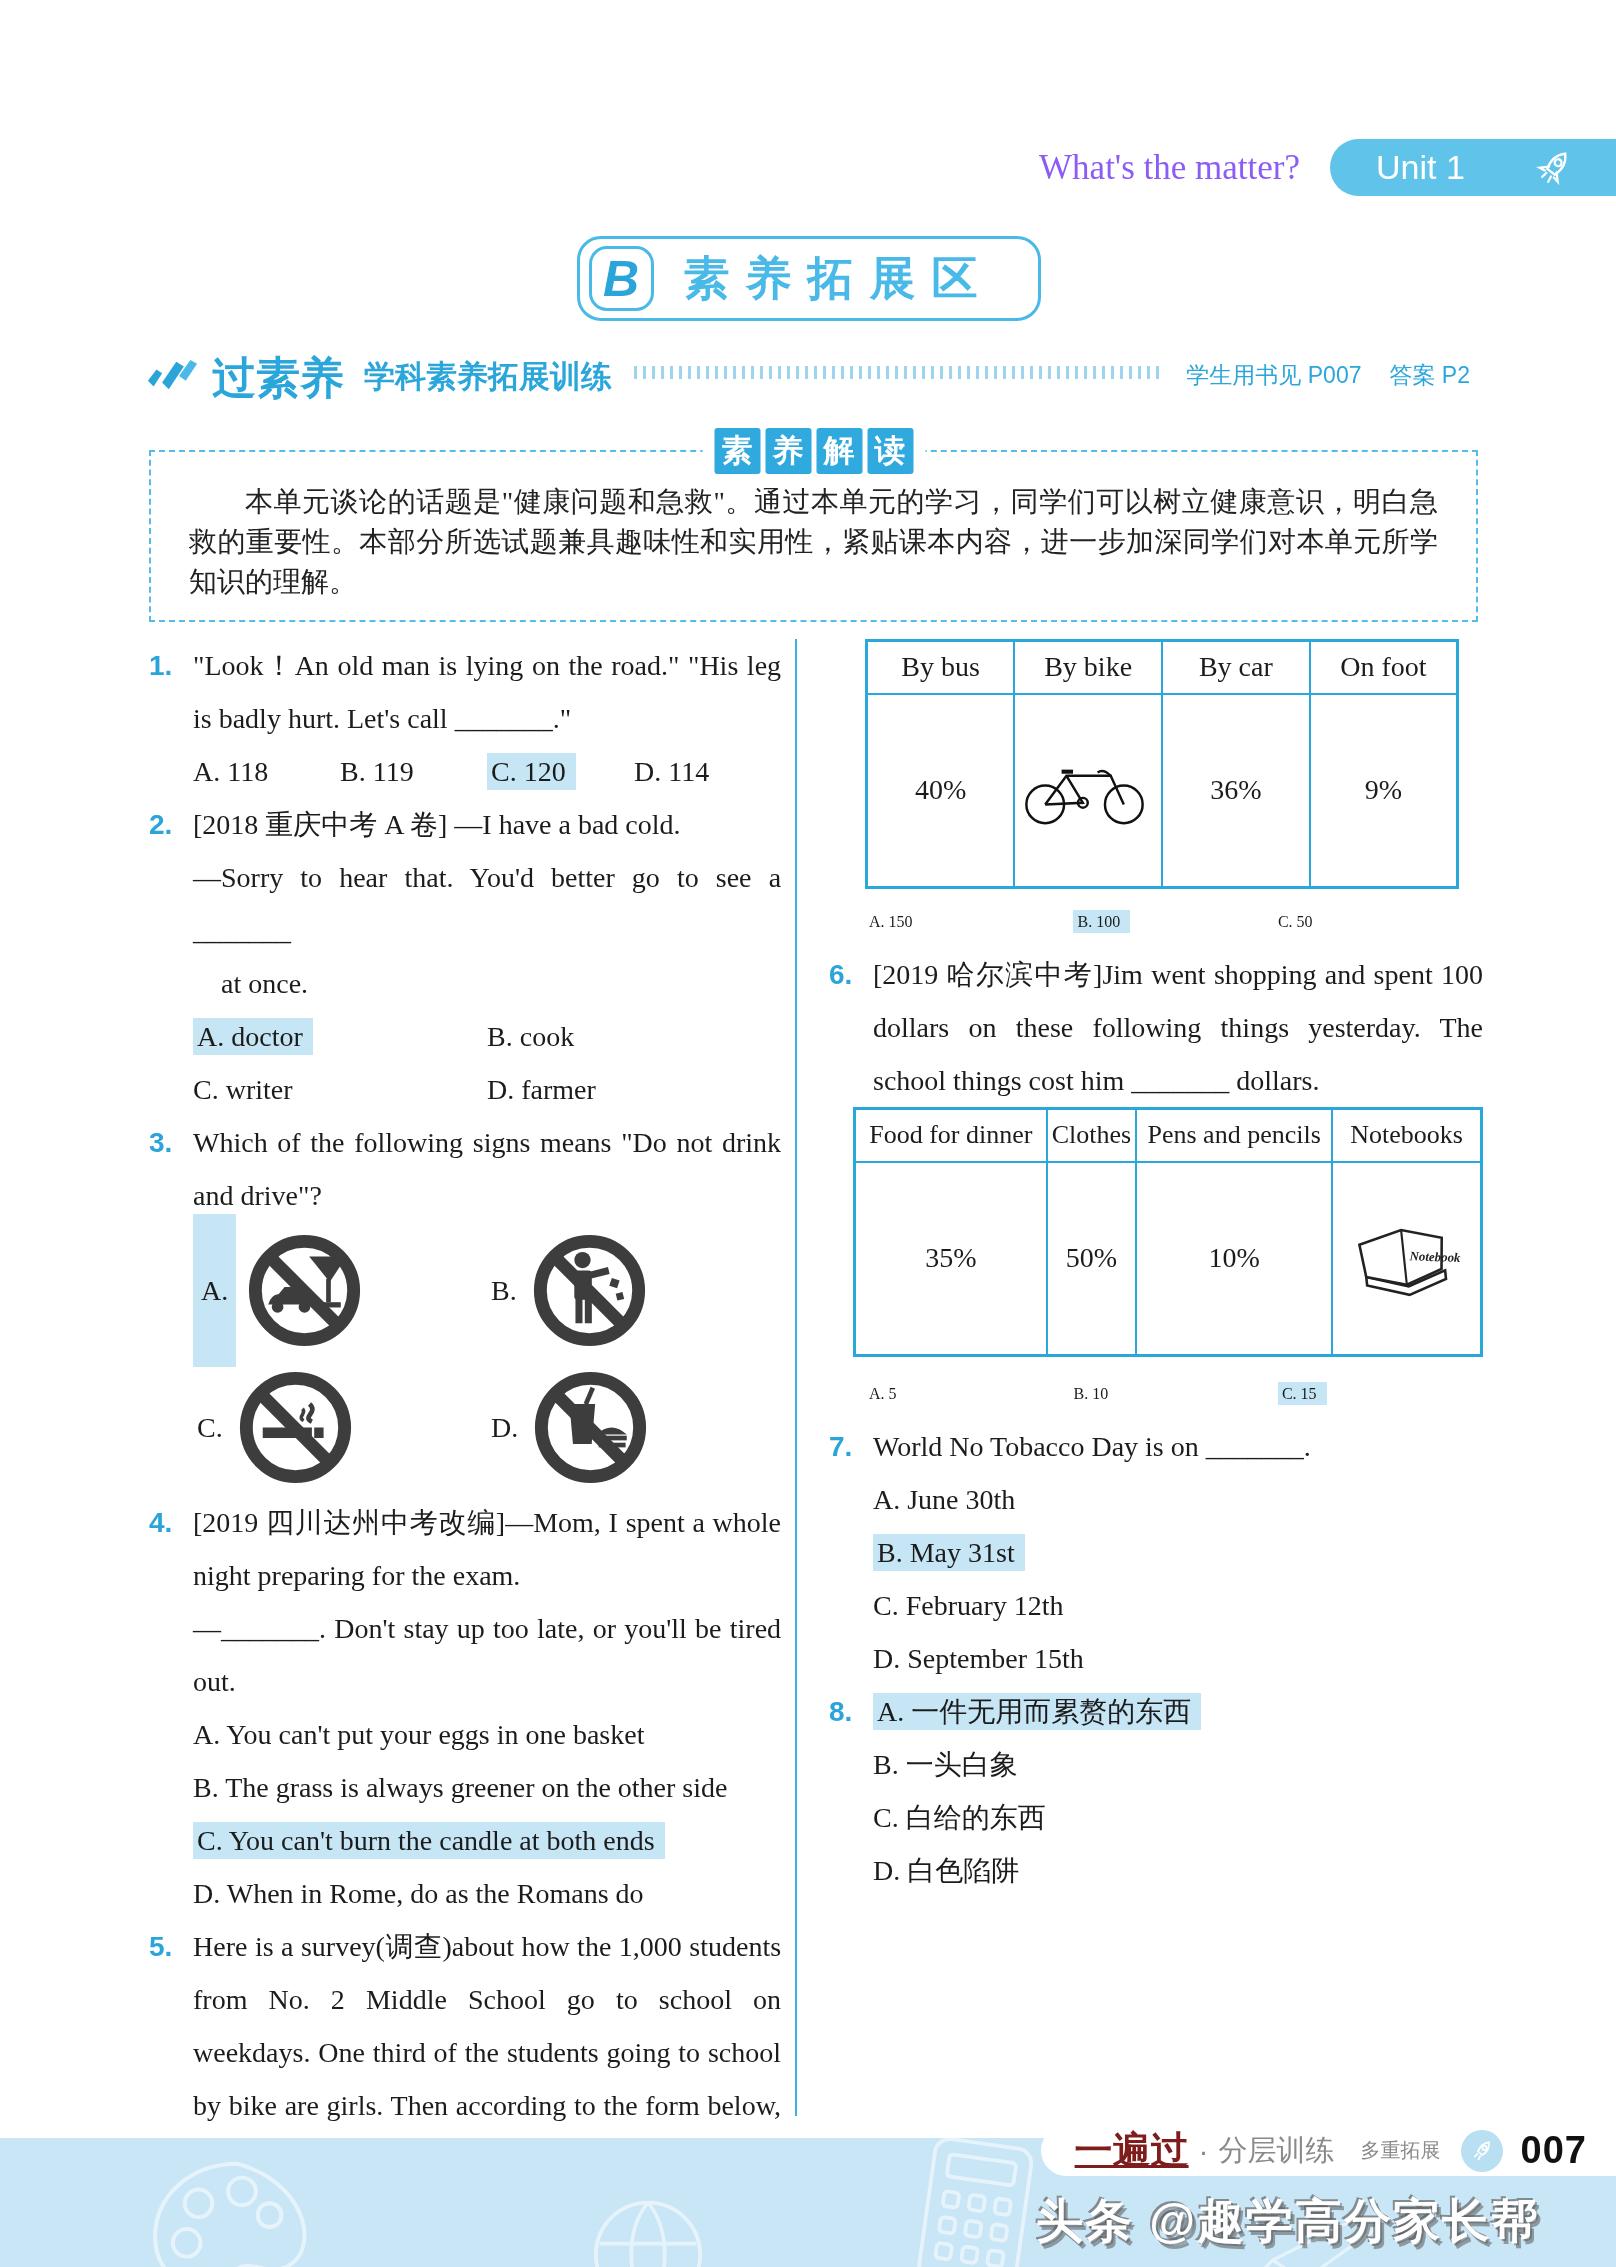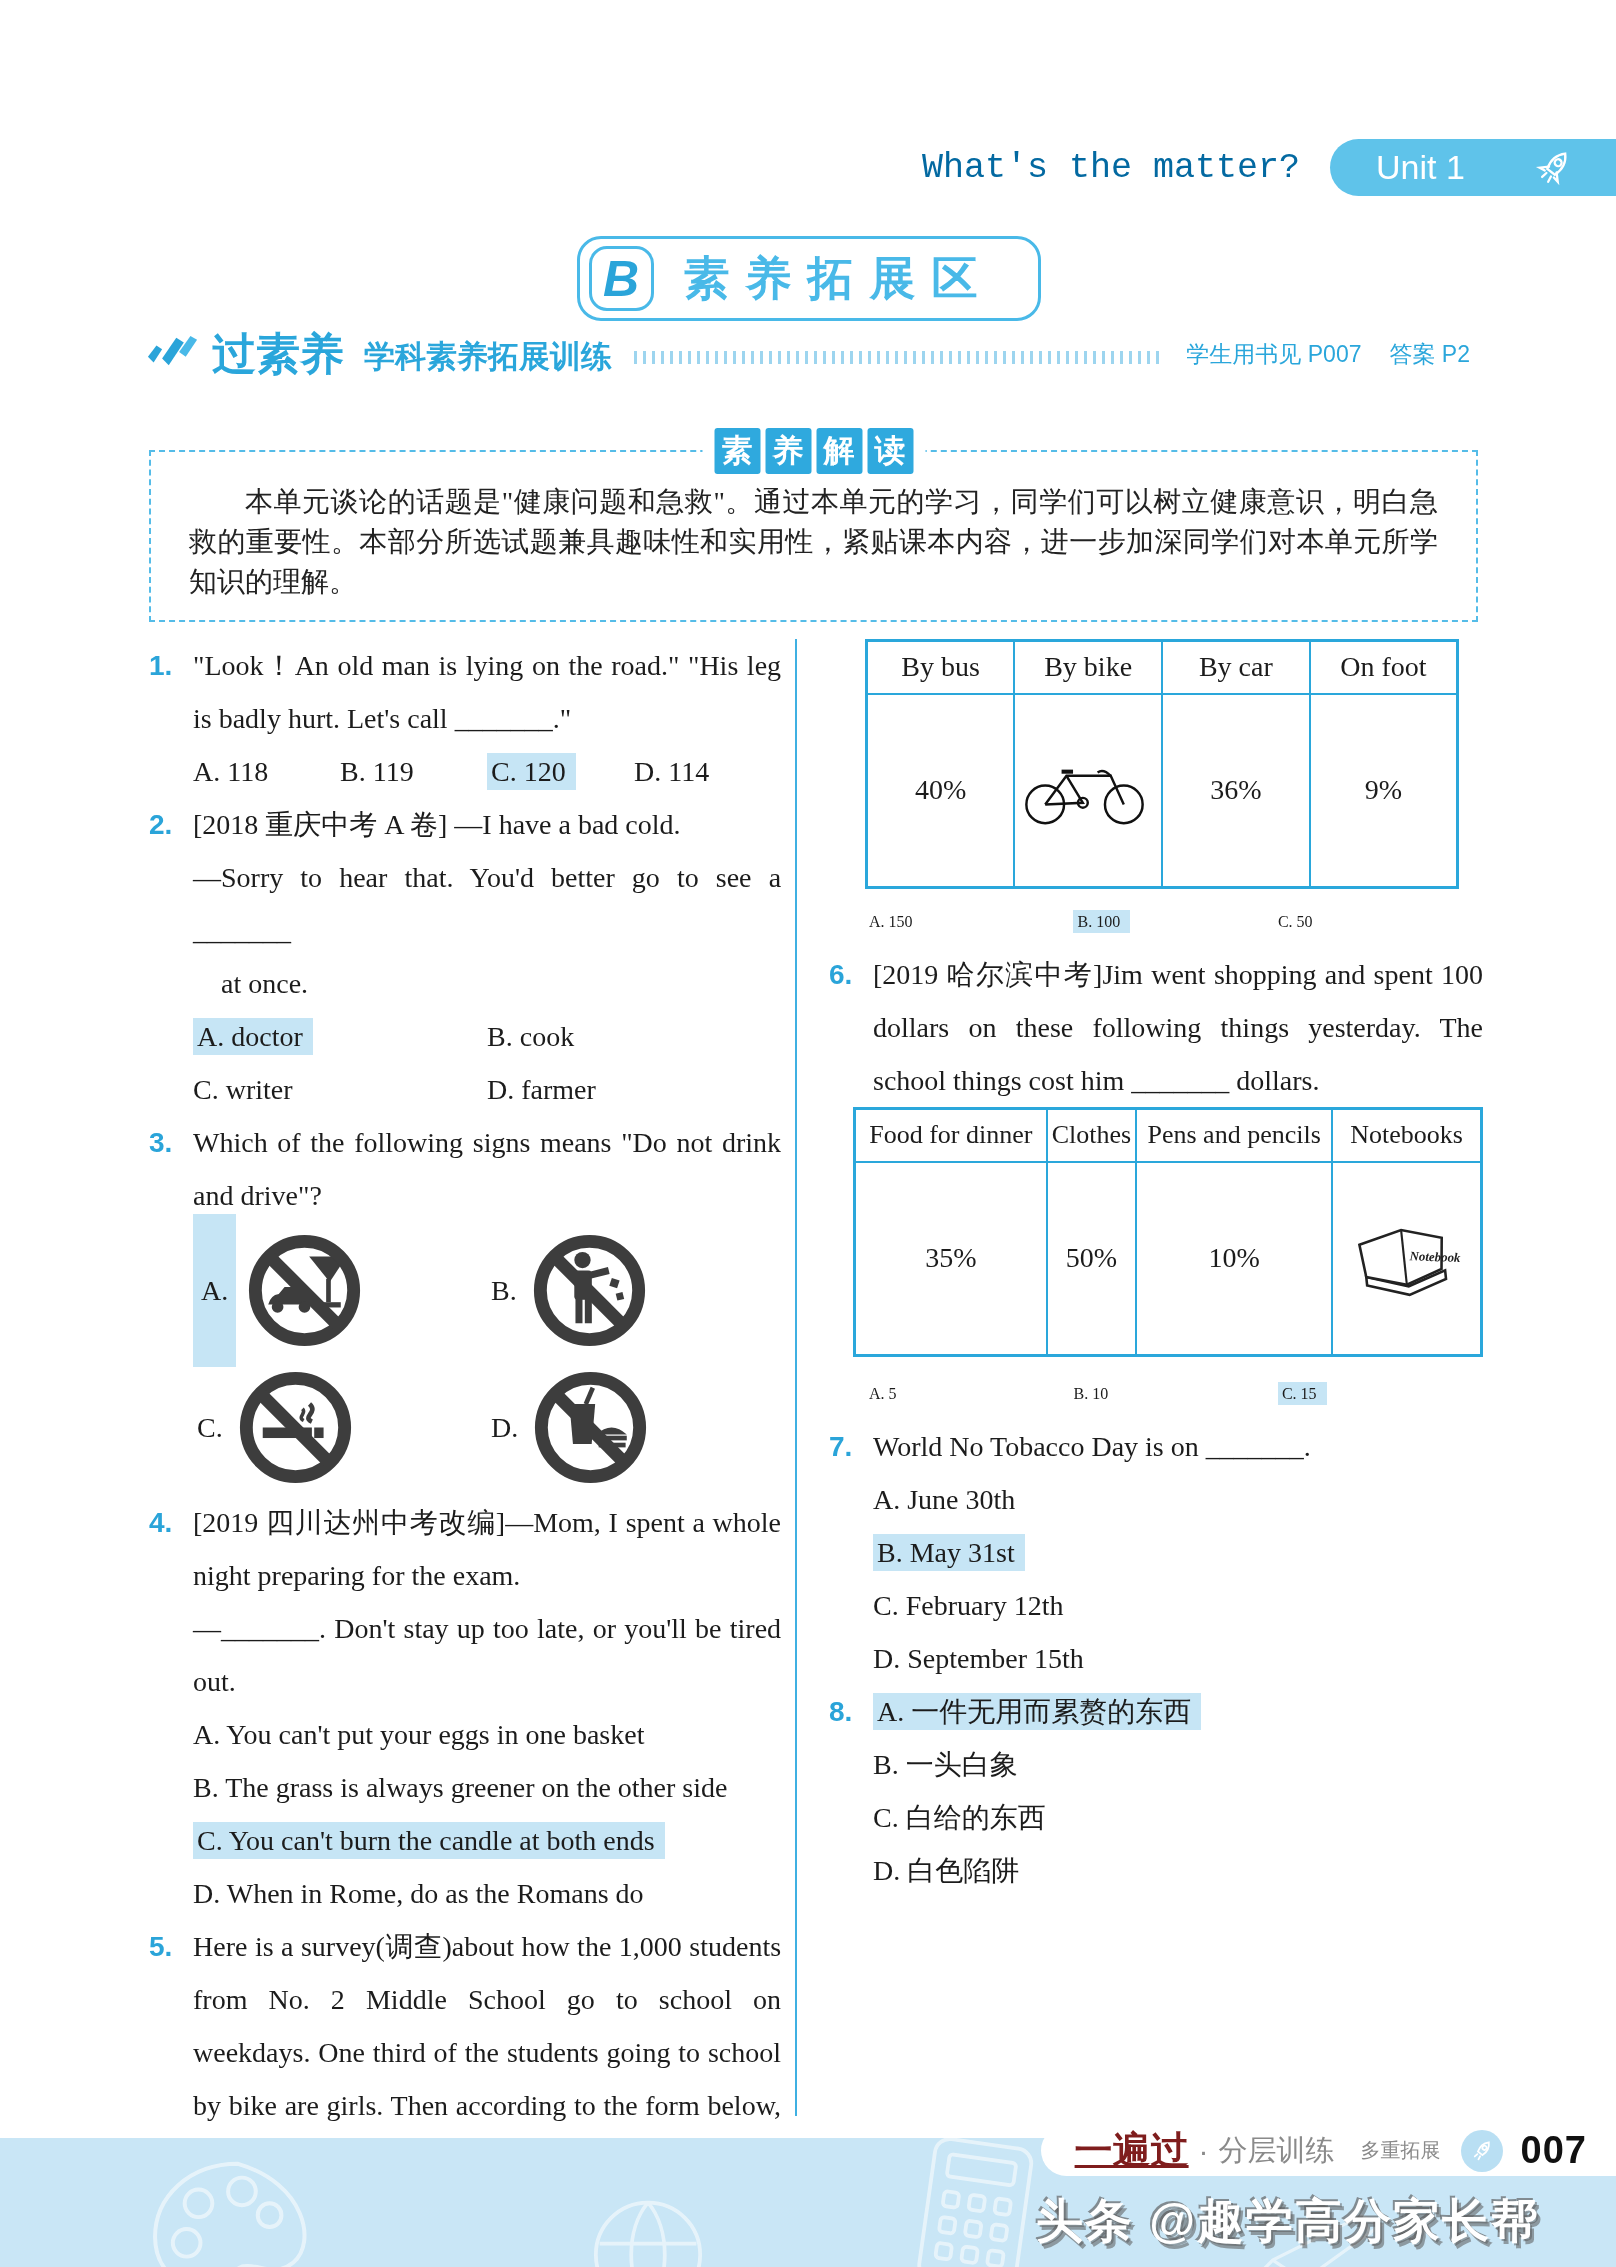--- a/index.html
+++ b/index.html
@@ -4,42 +4,42 @@
 <style>
   * { margin:0; padding:0; box-sizing:border-box; }
   html,body { background:#e8e8e8; }
   .page {
     position:relative; width:1617px; height:2267px; background:#ffffff;
     font-family:"Liberation Serif", serif; color:#1c1c1c; overflow:hidden;
     margin:0 auto;
   }
   
   .top-header { position:absolute; top:139px; right:0; display:flex; align-items:center; }
-  .lesson-title { color:#0369a1; font-family:Liberation Mono, monospace; font-size:35px; margin-right:30px; }
+  .lesson-title { color:#8b5cf6; font-family:Liberation Serif, serif; font-size:35px; margin-right:30px; }
   .unit-badge {
     background:#5fc3ea; color:#fff; height:57px; width:287px;
     border-radius:29px 0 0 29px; display:flex; align-items:center;
     font-family:"Liberation Sans", sans-serif; font-size:34px; padding-left:46px;
   }
   .unit-badge .rocket { margin-left:auto; margin-right:40px; }
   
   .b-banner {
     position:absolute; top:236px; left:50%; transform:translateX(-50%);
     display:flex; align-items:center; border:3px solid #49b9e8; border-radius:24px;
     background:#fff; padding:7px 44px 7px 9px;
   }
   .b-letter {
     border:3px solid #49b9e8; border-radius:18px; width:65px; height:65px;
     display:flex; align-items:center; justify-content:center;
     font-family:"Liberation Sans", sans-serif; font-weight:bold; font-style:italic;
     font-size:50px; color:#2aa4d9; margin-right:30px; background:#fff;
   }
   .b-title { color:#49b9e8; font-family:"Liberation Sans", sans-serif; font-weight:bold; font-size:46px; letter-spacing:16px; }
   
-  .section-heading { position:absolute; top:332px; left:147px; right:147px; display:flex; align-items:flex-end; }
+  .section-heading { position:absolute; top:356px; left:147px; right:147px; display:flex; align-items:center; }
   .check-icon { margin-bottom:4px; }
   .sec-name { font-size:44px; color:#2aa6db; font-family:"Liberation Sans", sans-serif; font-weight:bold; margin:0 20px 0 14px; line-height:1; }
   .sec-sub  { font-size:31px; color:#2aa6db; font-family:"Liberation Sans", sans-serif; font-weight:bold; margin-bottom:4px; line-height:1; }
   .leader { flex:1; height:13px; margin:0 22px 12px 22px; background:repeating-linear-gradient(90deg,#9dd5ef 0 3px, transparent 3px 9px); }
   .sec-ref { color:#2aa6db; font-family:"Liberation Sans", sans-serif; font-size:23px; margin-bottom:6px; display:flex; gap:28px; white-space:nowrap; }
   
   .interp {
     position:absolute; top:450px; left:149px; width:1329px;
     border:2px dashed #55bce8; padding:30px 38px 18px 38px;
   }

